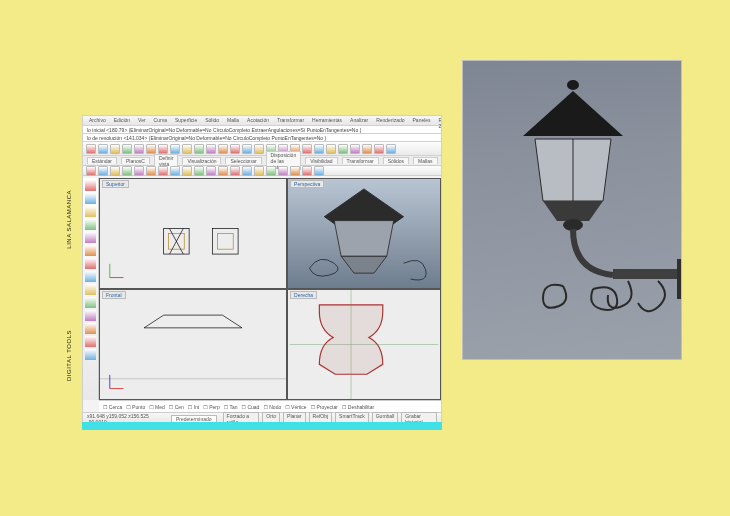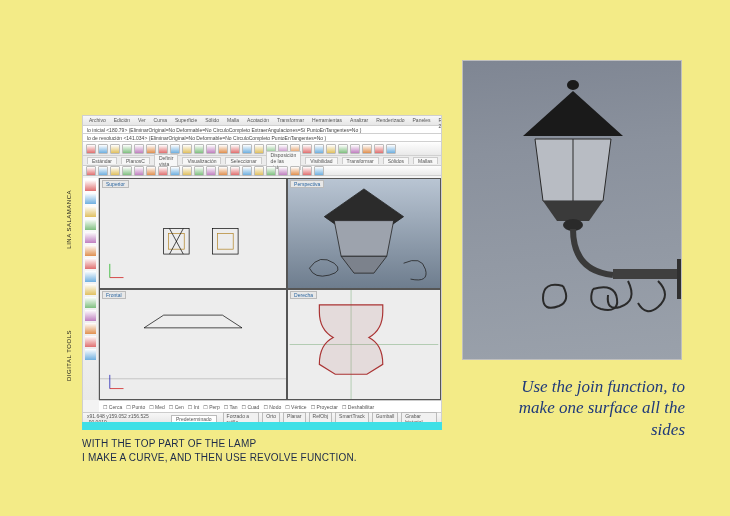--- a/index.html
+++ b/index.html
@@ -375,37 +375,32 @@
           <span class="btn">Planar</span>
           <span class="btn">RefObj</span>
           <span class="btn">SmartTrack</span>
           <span class="btn">Gumball</span>
           <span class="btn">Grabar historial</span>
         </span>
     </div>
   </div>
   <div class="cyanbar"></div>
 
-  <div class="caption-left">
-    <div>With the top part of the lamp</div>
-    <div>I make a curve, and then use revolve function.</div>
-  </div>
 
   <div class="render">
     <svg viewBox="0 0 220 300" width="220" height="300">
       <polygon points="110,30 160,75 60,75" fill="#1a1a1a"></polygon>
       <ellipse cx="110" cy="24" rx="6" ry="5" fill="#1a1a1a"></ellipse>
       <polygon points="72,78 148,78 140,140 80,140" fill="#b8bcc3" stroke="#2a2a2a" stroke-width="1"></polygon>
       <line x1="110" y1="78" x2="110" y2="140" stroke="#2a2a2a" stroke-width="1"></line>
       <polygon points="80,140 140,140 126,160 94,160" fill="#3a3a3a"></polygon>
       <ellipse cx="110" cy="164" rx="10" ry="6" fill="#2a2a2a"></ellipse>
       <path d="M110 168 Q110 210 150 214" fill="none" stroke="#3a3a3a" stroke-width="6"></path>
       <rect x="150" y="208" width="68" height="10" fill="#3f3f3f"></rect>
       <path d="M100 225 q-20 -5 -20 12 q0 14 16 8 q12 -5 4 -20" fill="none" stroke="#2a2a2a" stroke-width="2"></path>
       <path d="M130 228 q22 -6 24 10 q2 14 -16 10 q-14 -4 -8 -20" fill="none" stroke="#2a2a2a" stroke-width="2"></path>
       <path d="M165 220 q10 20 -8 26 q-14 4 -12 -12" fill="none" stroke="#2a2a2a" stroke-width="2"></path>
       <path d="M195 220 q14 14 0 26 q-12 10 -20 -4" fill="none" stroke="#2a2a2a" stroke-width="2"></path>
       <rect x="214" y="198" width="6" height="40" fill="#2f2f2f"></rect>
     </svg>
   </div>
 
-  <div class="caption-right">Use the join function, to make one surface all the sides</div>
 </div>
 
 </body></html>

